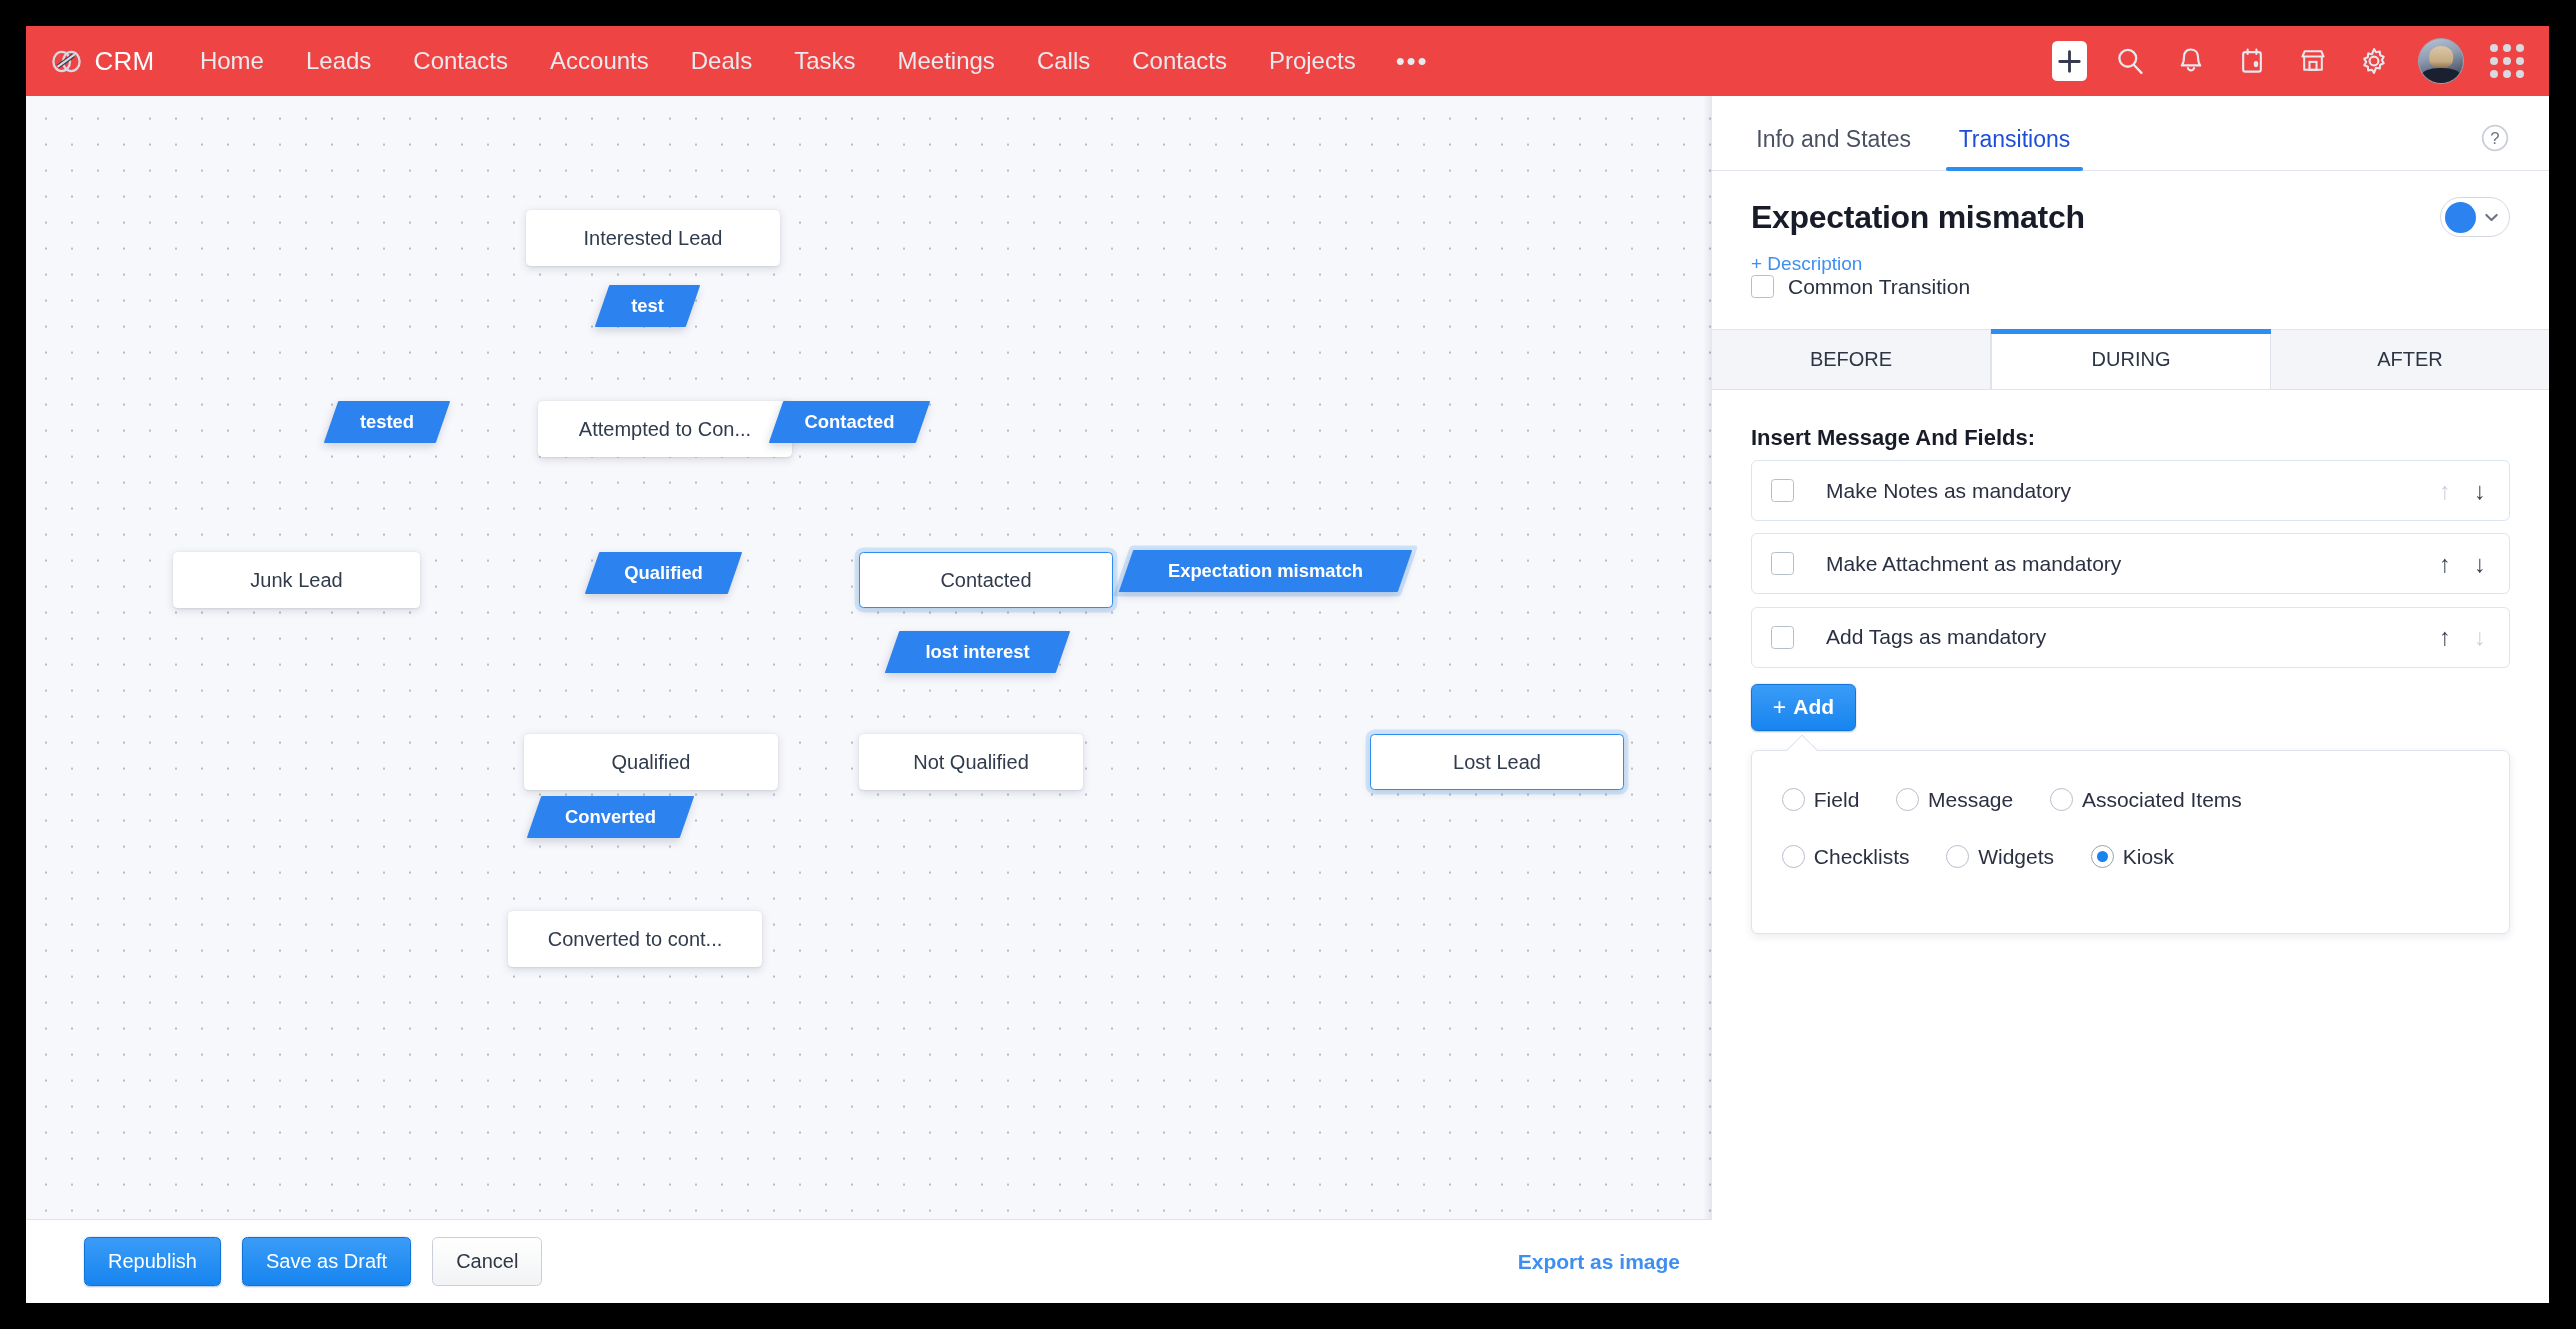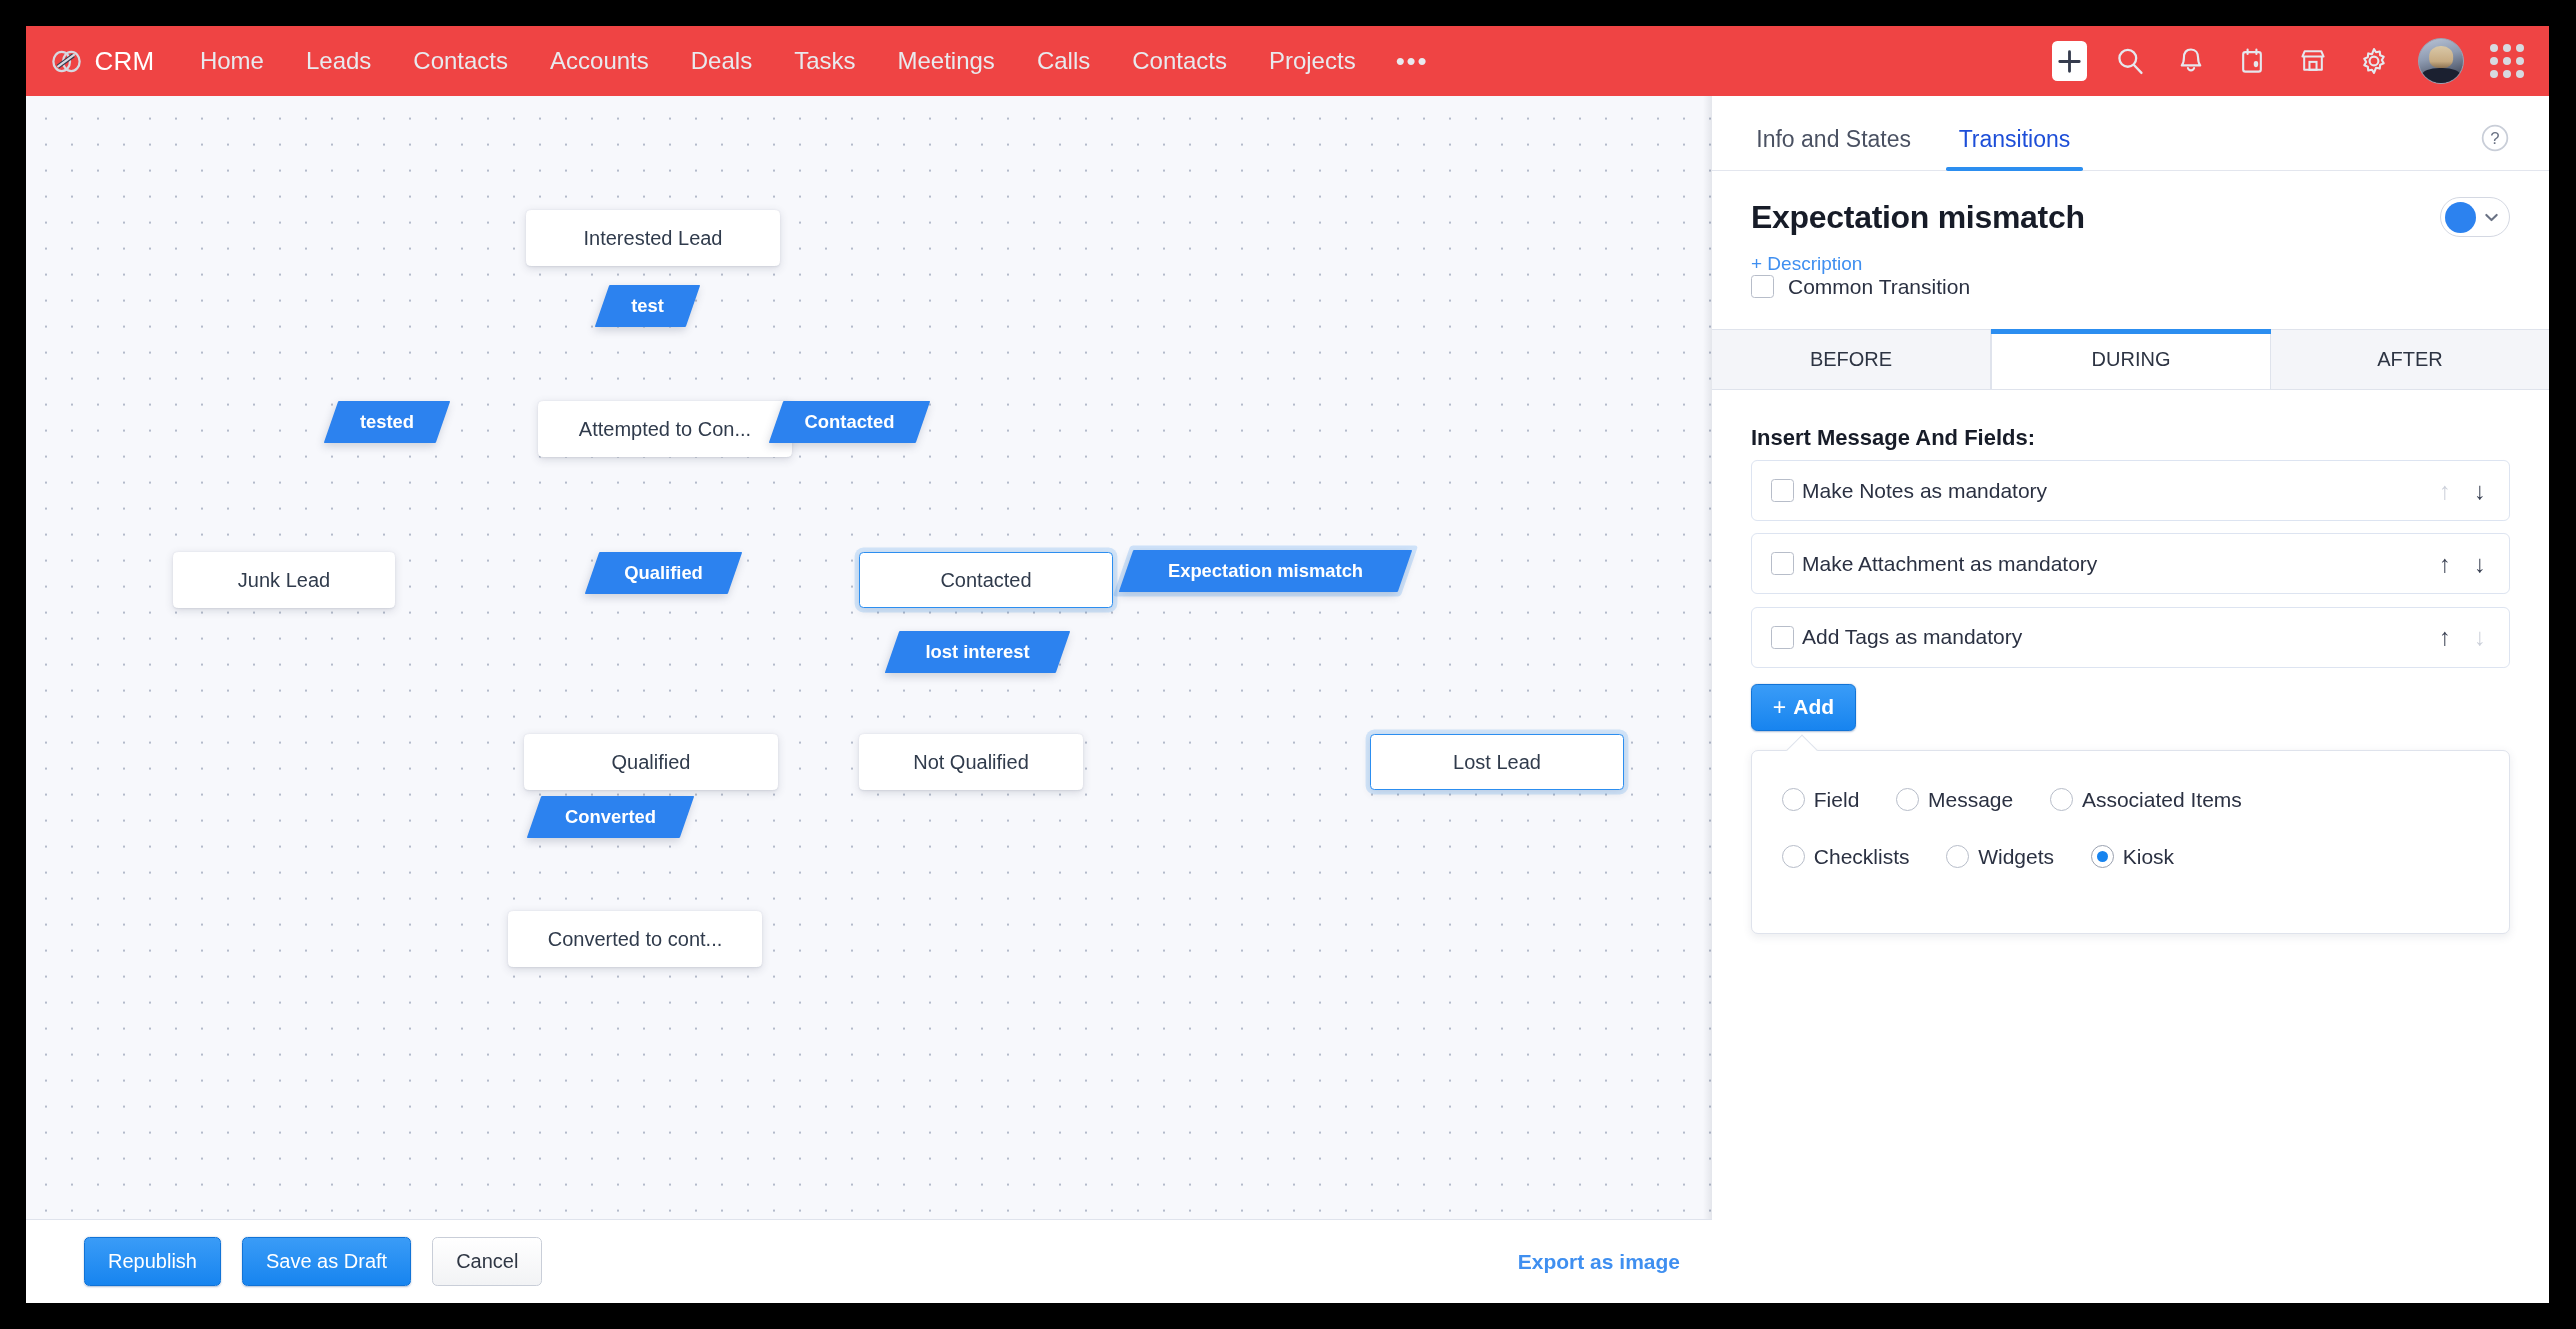--- a/index.html
+++ b/index.html
@@ -242,21 +242,21 @@
   }
 
   #panel-body { flex: 1 1 auto; padding: 35px 39px 0 39px; overflow: hidden; }
   #insert-heading { font-size: 22px; font-weight: bold; color: #171c28; margin-bottom: 9px; }
 
   .field-row {
     height: 61px; border: 0.9px solid #dde4f1; border-radius: 6.1px;
     display: flex; align-items: center; padding: 0 23px 0 19px;
     margin-bottom: 12.3px; background: #fff; cursor: pointer;
   }
-  .field-row .label { font-size: 21px; color: #2b3142; margin-left: 8px; }
+  .field-row .label { font-size: 21px; color: #2b3142; margin-left: 32px; }
   .arrows { margin-left: auto; display: flex; gap: 23px; }
   .arw { font-size: 24px; color: #3a4153; line-height: 1; cursor: pointer; user-select: none; }
   .arw.disabled { color: #ccd0da; }
 
   #add-button {
     margin-top: 16px; width: 105px; height: 47px;
     background: linear-gradient(180deg,#3a9cf7 0%,#1784ef 100%);
     border: 0.9px solid #1173d6; border-radius: 6.1px;
     color: #fff; font-size: 21px; font-weight: bold;
     display: flex; align-items: center; justify-content: center; gap: 7px;
@@ -416,21 +416,21 @@
 
           <path d="M695 846 L695 930" stroke="#343b4b" stroke-width="2.4" fill="none" marker-end="url(#ah)"></path>
         </svg>
 
         <div class="node" style="left:500px;top:114px;width:254px;height:56px;">
           <span>Interested Lead</span>
         </div>
         <div class="node" style="left:512px;top:305px;width:254px;height:56px;">
           <span>Attempted to Con...</span>
         </div>
-        <div class="node" style="left:147px;top:456px;width:222px;height:56px;">
+        <div class="node" style="left:147px;top:456px;width:247px;height:56px;">
           <span>Junk Lead</span>
         </div>
         <div class="node selected" style="left:833px;top:456px;width:254px;height:56px;">
           <span>Contacted</span>
         </div>
         <div class="node" style="left:498px;top:638px;width:254px;height:56px;">
           <span>Qualified</span>
         </div>
         <div class="node" style="left:833px;top:638px;width:224px;height:56px;">
           <span>Not Qualified</span>

